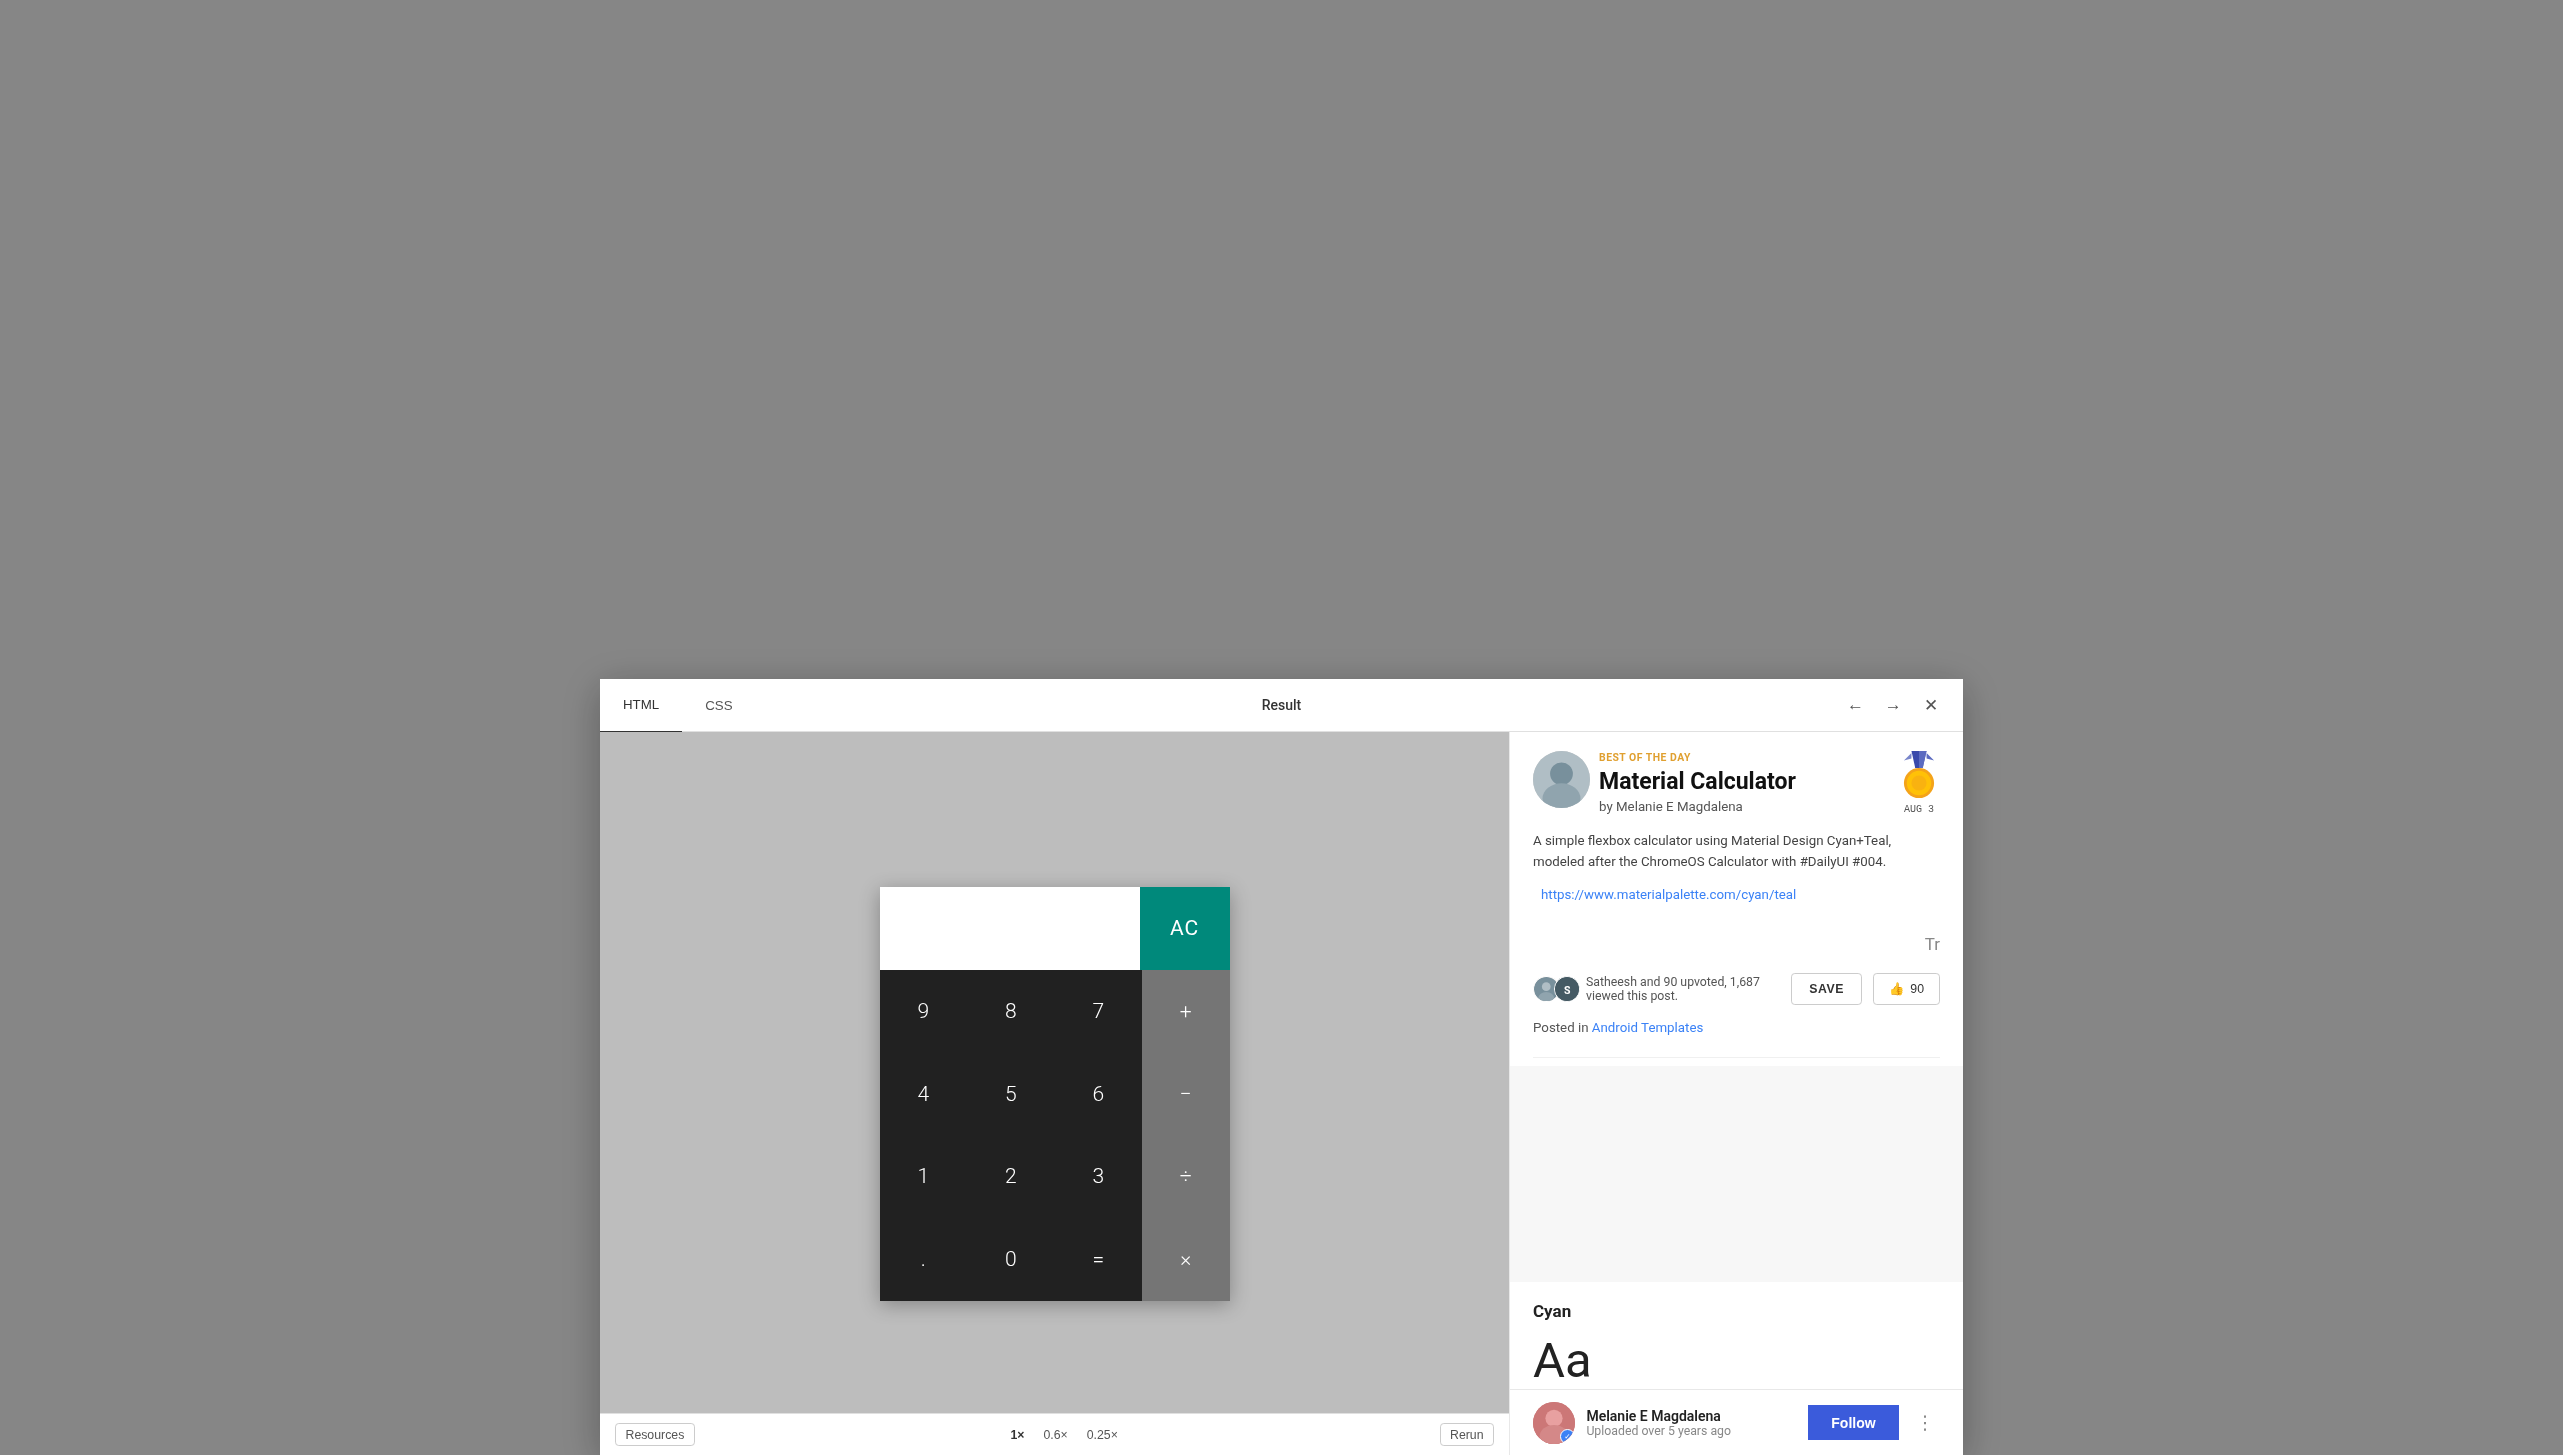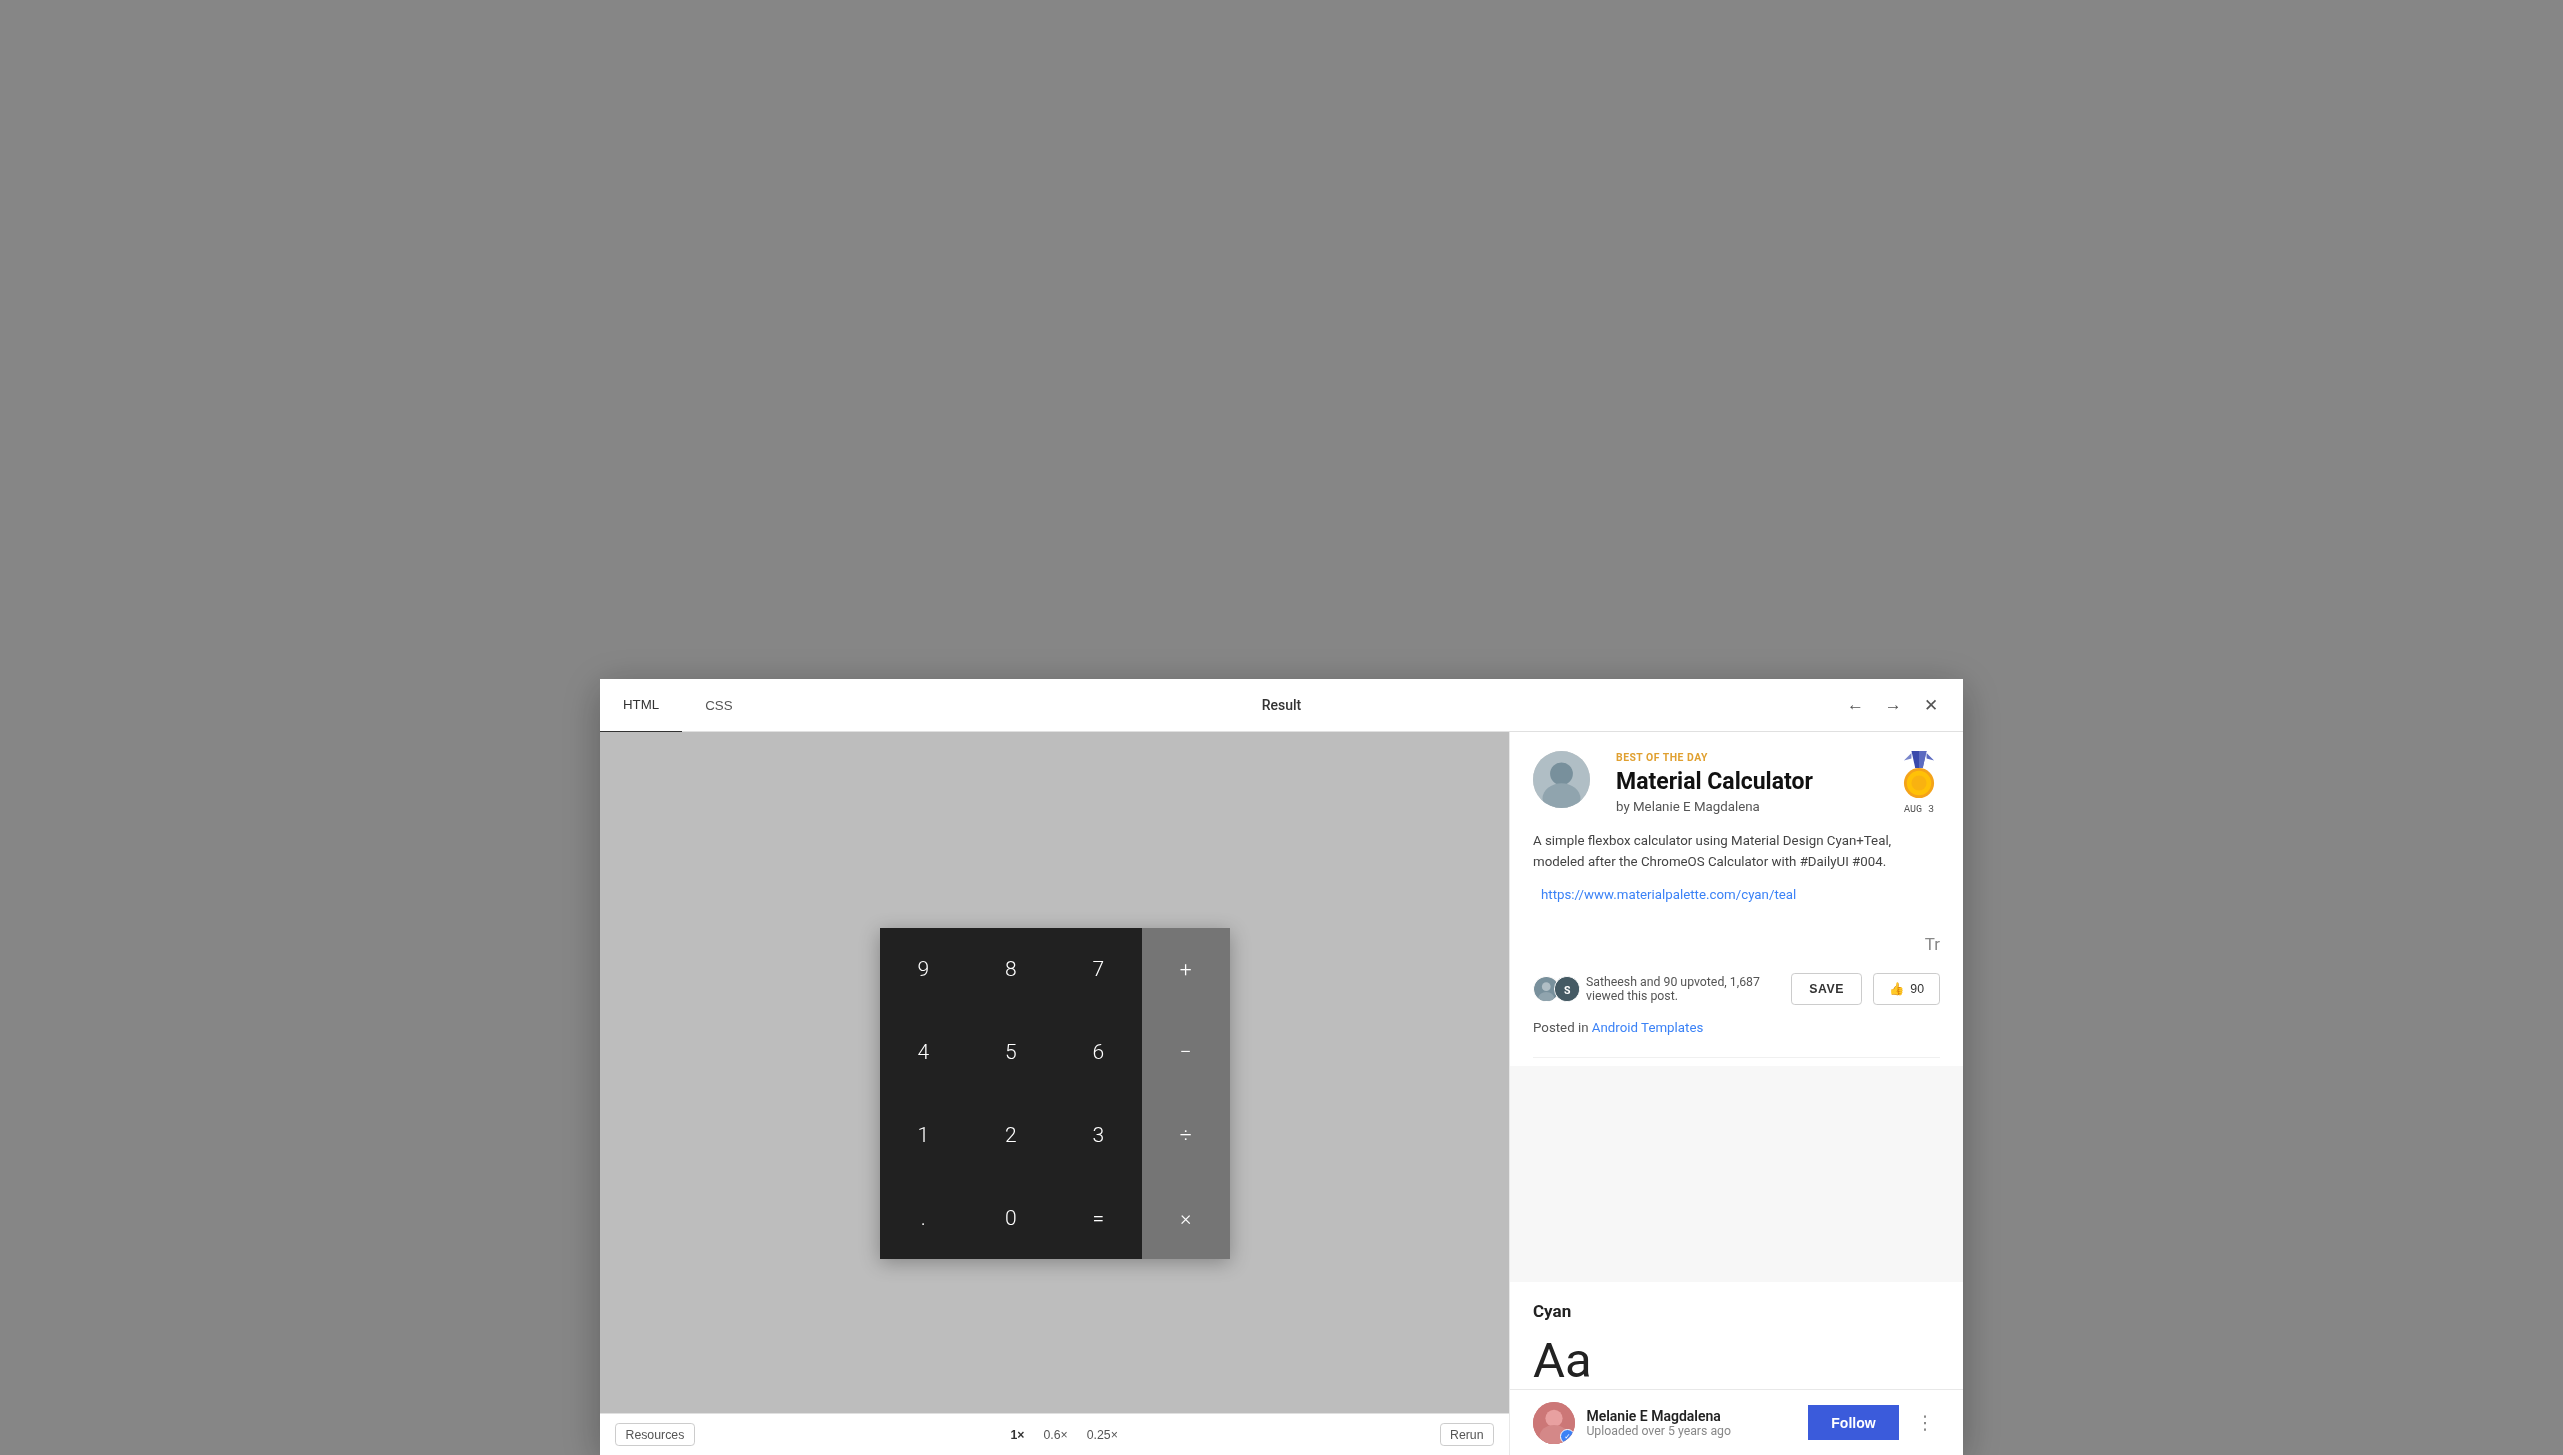--- a/index.html
+++ b/index.html
@@ -198,21 +198,21 @@
       border-left: 0.9px solid #e8e8e8;
       display: flex;
       flex-direction: column;
       overflow-y: auto;
     }
 
     .info-header {
       padding: 19px 23px 15px;
       display: flex;
       align-items: flex-start;
-      gap: 26px;
+      gap: 9px;
     }
 
     .author-avatar {
       width: 57px;
       height: 57px;
       border-radius: 50%;
       background: #ccc;
       flex-shrink: 0;
       overflow: hidden;
       display: flex;
@@ -467,20 +467,24 @@
         <button class="nav-btn" title="Forward">→</button>
         <button class="nav-btn" title="Close">✕</button>
       </div>
     </div>
 
     <div class="modal-body">
 
       <div class="preview-pane">
         <div class="calculator">
 
+          <div class="calc-display">
+            <div class="calc-display-screen"></div>
+            <div class="calc-ac-btn">AC</div>
+          </div>
 
           <div class="calc-buttons">
 
             <div class="calc-btn dark">9</div>
             <div class="calc-btn dark">8</div>
             <div class="calc-btn dark">7</div>
             <div class="calc-btn gray">+</div>
 
             <div class="calc-btn dark">4</div>
             <div class="calc-btn dark">5</div>

